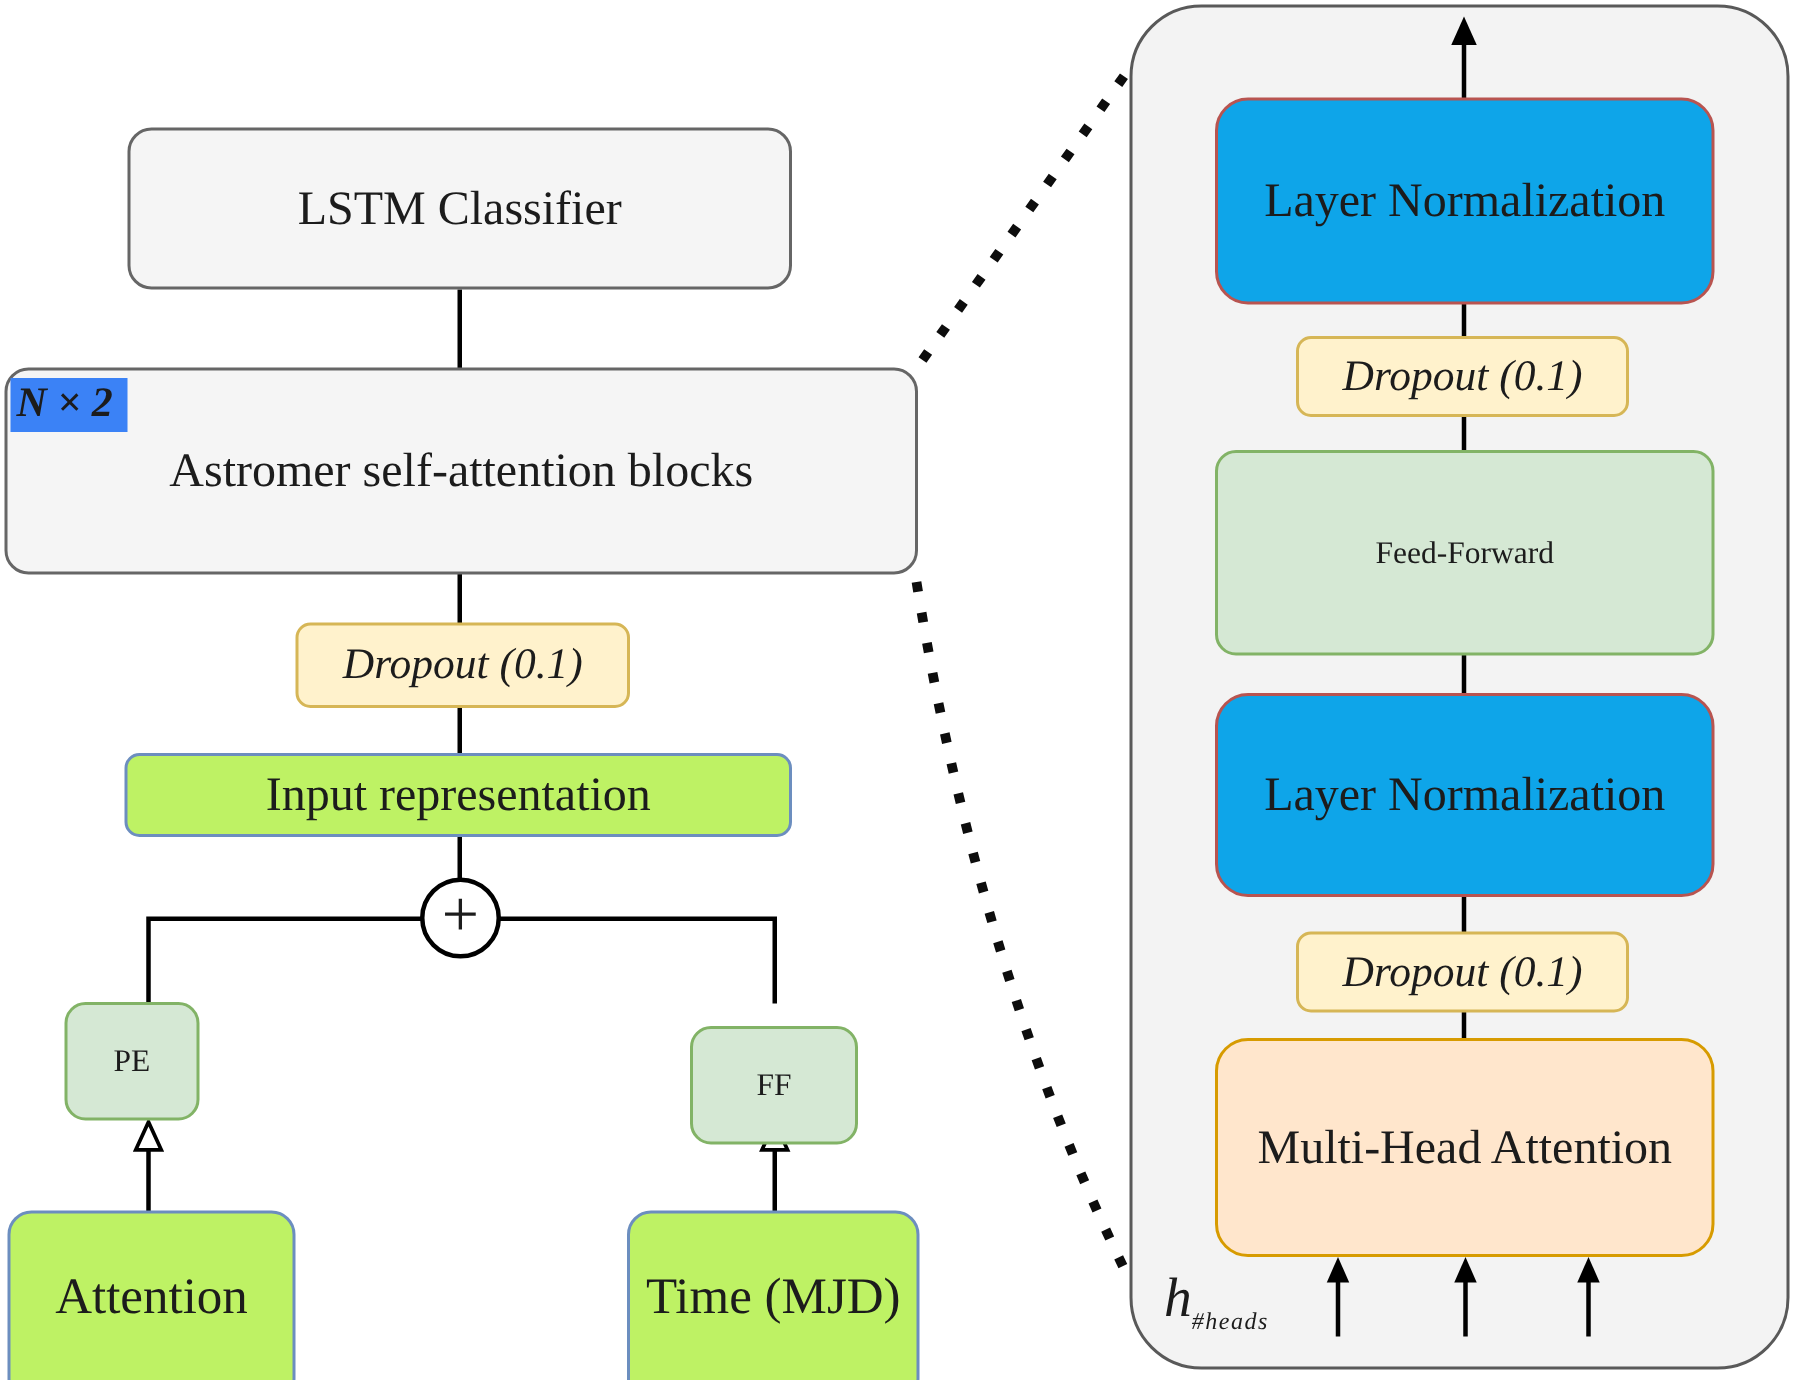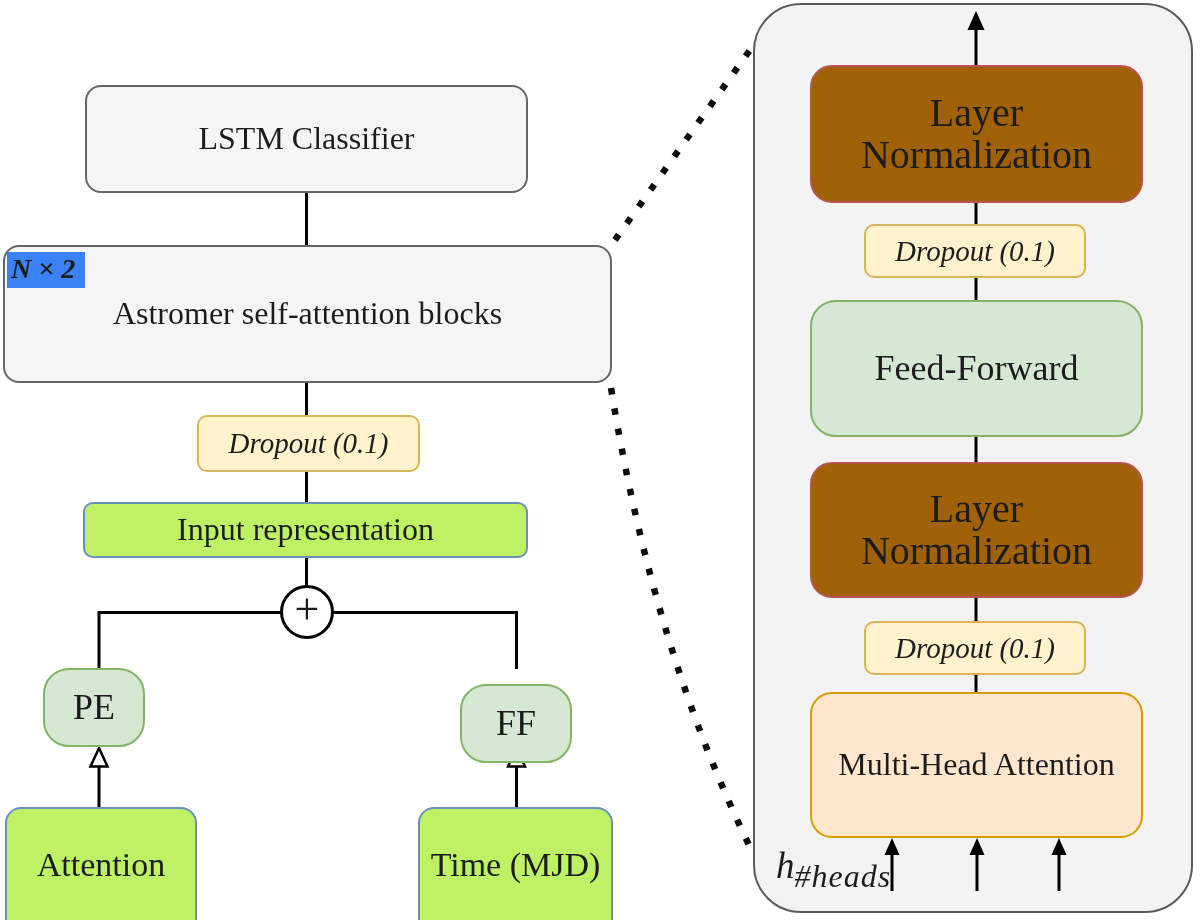--- a/index.html
+++ b/index.html
@@ -14,57 +14,57 @@
   #wires .dots{stroke:#0d0d0d;stroke-width:6.5;stroke-dasharray:6.5 14;fill:none;}
   #wires .head-solid{fill:#000;stroke:none;}
   #wires .head-open{fill:#ffffff;stroke:#000;stroke-width:2.5;}
   .box{
     position:absolute;display:flex;align-items:center;justify-content:center;
     text-align:center;box-sizing:border-box;z-index:3;line-height:1.05;
   }
   .gray   {background:#f5f5f5;border:2.5px solid #666666;border-radius:16px;font-size:32px;}
   .yellow {background:#fff2cc;border:2.5px solid #d6b656;border-radius:10px;font-size:29px;font-style:italic;}
   .blue   {background:#bef264;border:2.5px solid #6c8ebf;border-radius:10px;font-size:32px;}
-  .green  {background:#d5e8d4;border:2.5px solid #82b366;border-radius:26px;font-size:36px;}
-  .red    {background:#a16207;border:2.5px solid #b85450;border-radius:22px;font-size:40px;}
+  .green  {background:#d5e8d4;border:2.5px solid #82b366;border-radius:14px;font-size:21px;}
+  .red    {background:#0ea5e9;border:2.5px solid #b85450;border-radius:22px;font-size:32px;}
   .orange {background:#ffe6cc;border:2.5px solid #d79b00;border-radius:22px;font-size:32px;}
   .panel{
     position:absolute;left:753px;top:3px;width:440px;height:910px;
     background:#f3f3f3;border:2.5px solid #595959;border-radius:48px;
     box-sizing:border-box;z-index:1;
   }
   #lstm      {left:85px; top:85px; width:443px;height:108px;}
   #astromer  {left:3px;  top:245px;width:609px;height:138px;}
   #nx2{
     position:absolute;left:7px;top:252px;z-index:4;background:#3b82f6;
     padding:1px 10px 3px 4px;font-size:28px;font-weight:bold;font-style:italic;
   }
   #dropL     {left:197px;top:415px;width:223px;height:57px;}
   #inputrep  {left:83px; top:502px;width:445px;height:56px;}
   #sum{
     left:280px;top:585px;width:54px;height:54px;background:#ffffff;
     border:3px solid #000;border-radius:50%;font-size:44px;font-weight:400;
     padding-bottom:4px;
   }
-  #pe        {left:43px; top:668px;width:102px;height:79px;}
+  #pe        {left:43px; top:668px;width:90px;height:79px;}
   #ff        {left:460px;top:668px;width:112px;height:79px;margin-top:16px;}
   #magnitude {left:5px;  top:807px;width:192px;height:128px;border-radius:16px;font-size:34px;align-items:flex-start;padding-top:38px;}
   #timemjd   {left:418px;top:807px;width:195px;height:128px;border-radius:16px;font-size:34px;align-items:flex-start;padding-top:38px;}
   #ln1       {left:810px;top:65px; width:333px;height:138px;}
   #dropR1    {left:864px;top:224px;width:222px;height:54px;}
   #ffwd      {left:810px;top:300px;width:333px;height:137px;}
   #ln2       {left:810px;top:462px;width:333px;height:136px;}
   #dropR2    {left:864px;top:621px;width:222px;height:54px;}
   #mha       {left:810px;top:692px;width:333px;height:146px;text-align:center;}
   #hlabel{
     position:absolute;left:776px;top:844px;z-index:3;font-style:italic;
     white-space:nowrap;
   }
   #hlabel .hvar{font-size:37px;}
-  #hlabel .hsub{font-size:32px;position:relative;top:9px;letter-spacing:1px;}
+  #hlabel .hsub{font-size:16px;position:relative;top:9px;letter-spacing:1px;}
 </style>
 </head>
 <body>
 
 <div id="stage">
 
   <div class="panel"></div>
 
   <svg id="wires" viewBox="0 0 1200 920">
 

